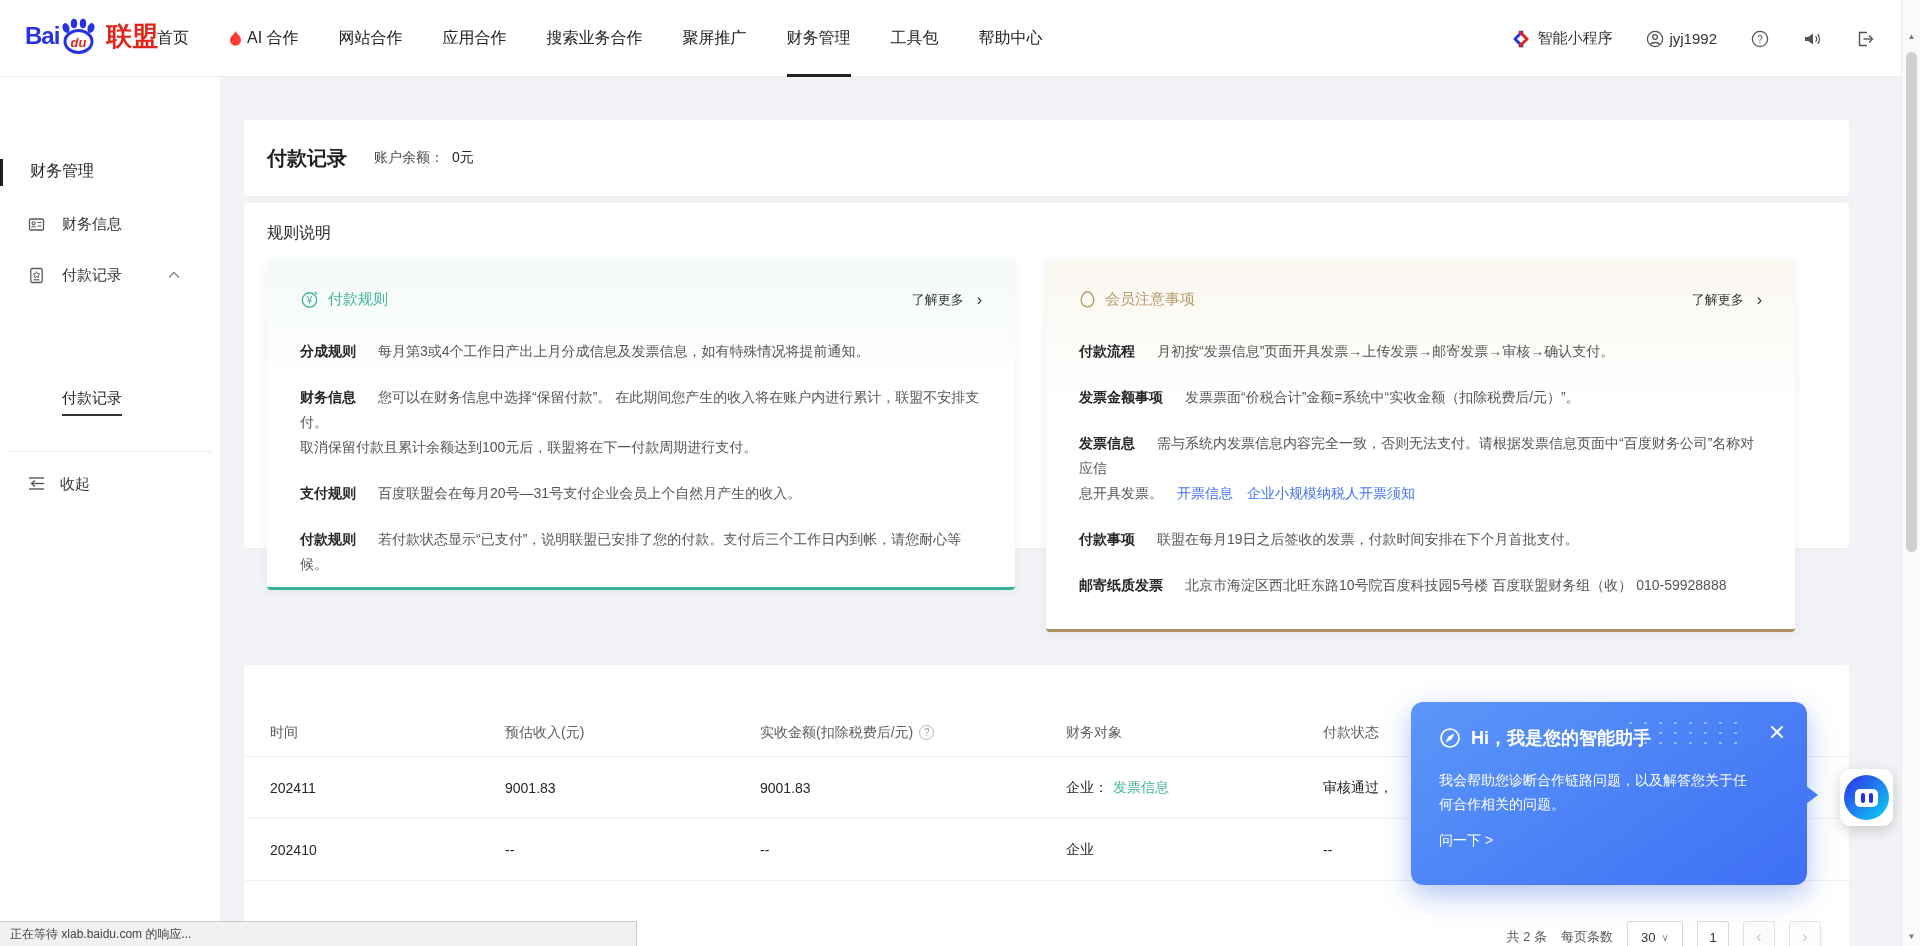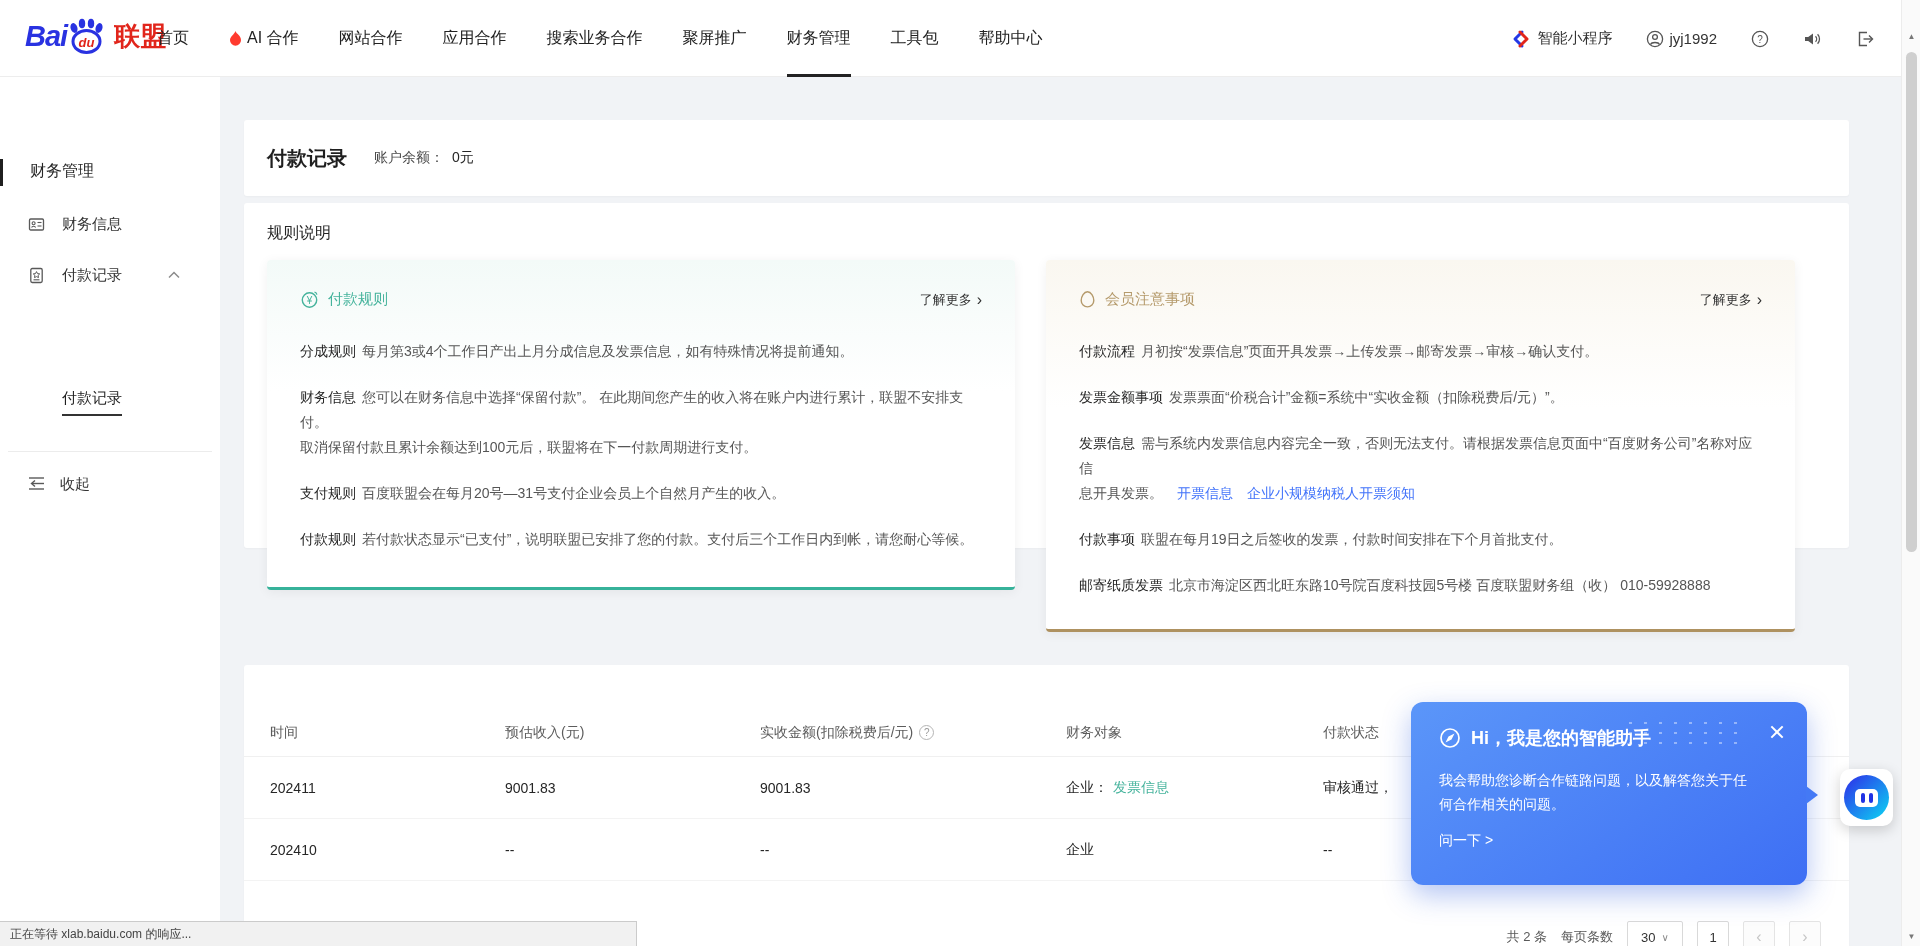--- a/index.html
+++ b/index.html
@@ -2,21 +2,21 @@
 <html><head>
 <meta charset="utf-8">
 <style>
   * { margin:0; padding:0; box-sizing:border-box; }
   html,body { width:1920px; height:946px; overflow:hidden; }
   body { font-family:"Liberation Sans","DejaVu Sans",sans-serif; background:#f1f3f6; position:relative; color:#262626; }
 
   
   .topnav { position:absolute; left:0; top:0; width:1920px; height:77px; background:#fff; border-bottom:1px solid #ededed; z-index:30; }
   .logo { position:absolute; left:25px; top:18px; display:flex; align-items:center; cursor:pointer; }
-  .logo-bai { color:#2932E1; font-size:29px; font-weight:900; font-style:italic; letter-spacing:-1px;text-align:right; }
+  .logo-bai { color:#2932E1; font-size:24px; font-weight:900; letter-spacing:-1px;text-align:right; }
   .logo-union { color:#E1251B; font-size:26px; font-weight:900; margin-left:9px; }
   .nav-items { position:absolute; left:157px; top:0; height:77px; display:flex; align-items:center; }
   .nav-item { font-size:16px; color:#222; margin-right:40px; height:77px; display:flex; align-items:center; cursor:pointer; position:relative; white-space:nowrap;justify-content:flex-end; }
   .nav-item.active::after { content:""; position:absolute; left:0; right:0; bottom:0; height:3px; background:#222; }
   .flame { margin-right:5px; display:inline-flex; }
   .nav-right { position:absolute; right:45px; top:0; height:77px; display:flex; align-items:center; gap:34px; }
   .mini-program { display:flex; align-items:center; gap:6px; font-size:15px; color:#333; cursor:pointer; }
   .user { display:flex; align-items:center; gap:5px; font-size:15px; color:#333; cursor:pointer; }
   .nav-icon-btn { display:inline-flex; cursor:pointer; }
 
@@ -45,24 +45,24 @@
   .rules-card { position:absolute; left:0; top:126px; width:1605px; height:345px; padding:20px 23px; }
   .rules-title { font-size:16px; color:#262626; font-weight:500; margin-bottom:16px; }
   .rules-row { display:flex; gap:31px; align-items:flex-start; }
   .rule-box { border-radius:4px; box-shadow:0 2px 12px rgba(0,0,0,.06); padding:30px 33px 0; position:relative; }
   .rule-box.teal { width:748px; height:330px; background:linear-gradient(180deg,#f3faf8 0%,#ffffff 40%); border-bottom:3px solid #36B29A; }
   .rule-box.gold { width:749px; height:372px; background:linear-gradient(180deg,#faf7f0 0%,#ffffff 40%); border-bottom:3px solid #AE9160; }
   .rule-head { display:flex; align-items:center; margin-bottom:30px; }
   .rule-head .r-title { font-size:15px; margin-left:9px; }
   .rule-box.teal .r-title { color:#45B39C; }
   .rule-box.gold .r-title { color:#B59A6B; }
-  .more-link { margin-left:auto; font-size:13px; color:#333; cursor:pointer; display:flex; align-items:center; }
+  .more-link { margin-left:auto; font-size:13px; color:#333; cursor:pointer; display:flex; align-items:center;gap:8px; }
   .more-link .chev { font-size:16px; margin-left:5px; line-height:1; }
   .rule-p { font-size:14px; line-height:25px; margin-bottom:21px; color:#555; }
-  .rule-p b { color:#262626; font-weight:400; margin-right:6px; }
+  .rule-p b { color:#262626; font-weight:700; margin-right:22px; }
   .rule-text { white-space:pre-line; }
   .blue-link { color:#4273FA; cursor:pointer; margin-left:14px; }
 
   
   .table-card { position:absolute; left:0; top:588px; width:1605px; height:300px; height:320px; }
   .tgrid { display:grid; grid-template-columns:235px 255px 306px 257px 1fr; padding:0 26px; align-items:center; }
   .thead { margin-top:44px; height:48px; border-bottom:1px solid #f0f0f0; font-size:14px; color:#5c5c5c; }
   .th-flex { display:flex; align-items:center; gap:6px; }
   .info-icon { width:15px; height:15px; border:1px solid #b5b5b5; border-radius:50%; color:#999; font-size:10px; display:inline-flex; align-items:center; justify-content:center; cursor:pointer; }
   .trow { height:62px; border-bottom:1px solid #f3f3f3; font-size:14px; color:#262626; }

